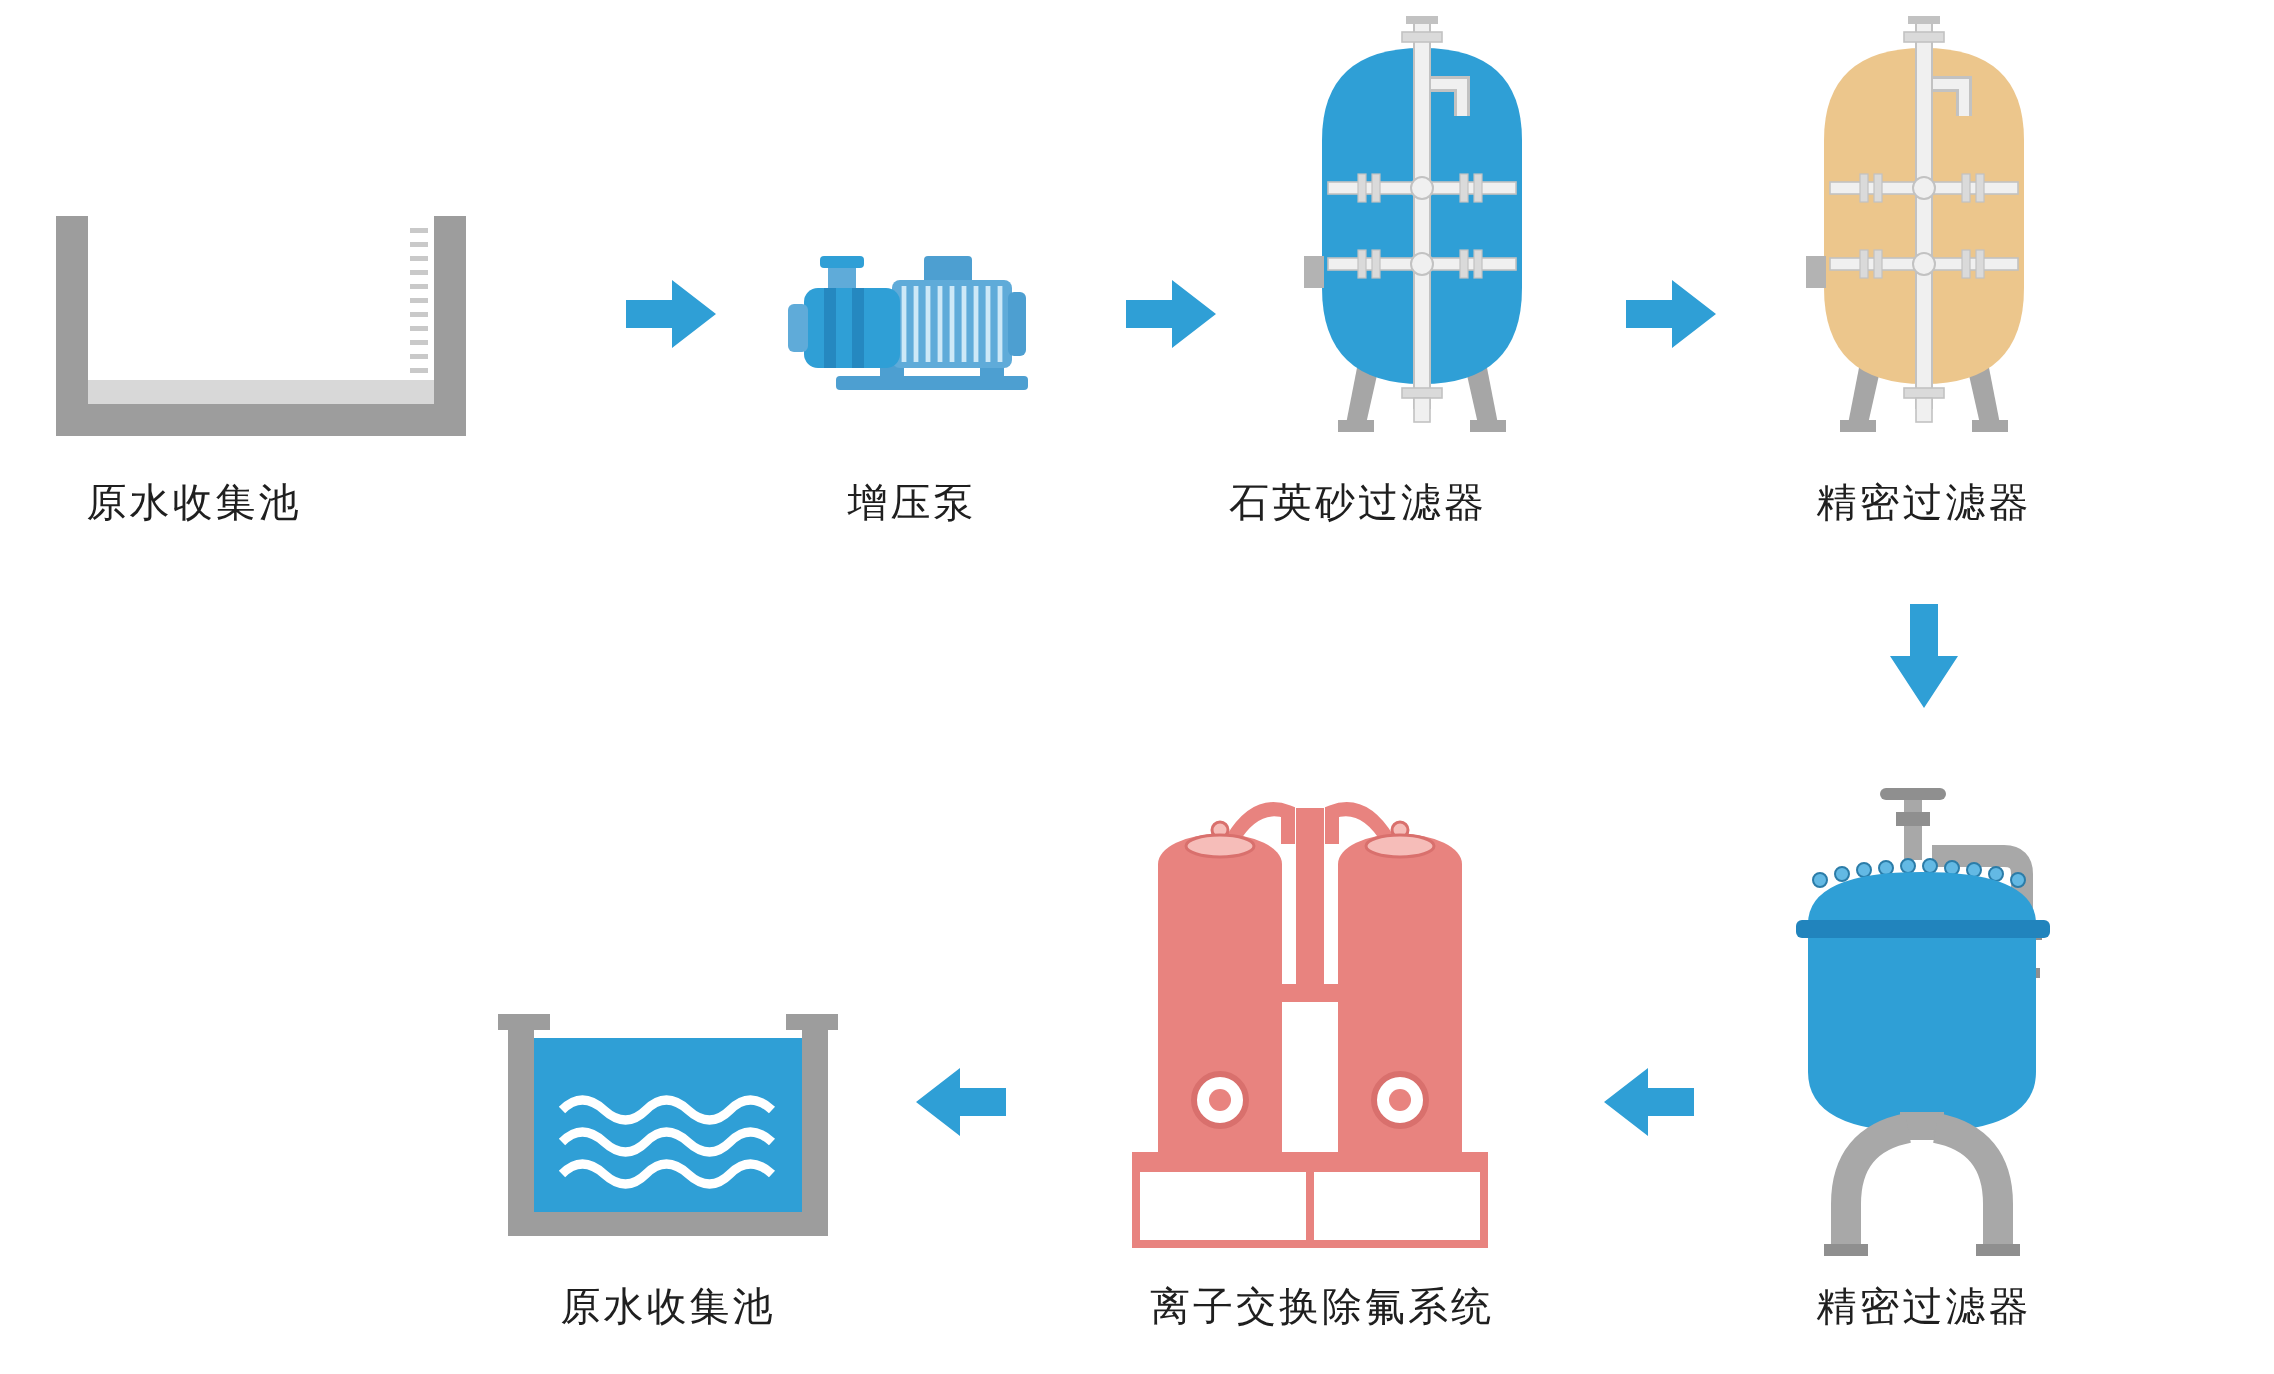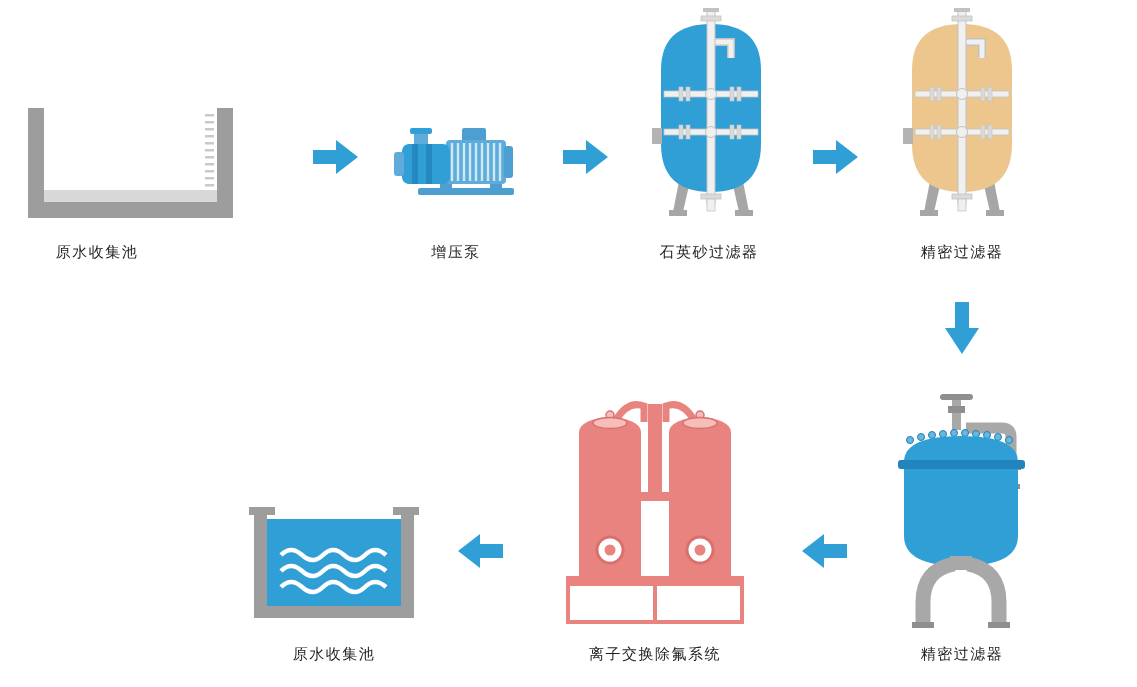--- a/index.html
+++ b/index.html
@@ -6,21 +6,21 @@
   .canvas{
     position:relative;
     width:1137px;height:687px;
     background:#ffffff;
     font-family:"Liberation Sans","DejaVu Sans",sans-serif;
     overflow:hidden;
   }
   .node,.arrow,.nlabel{position:absolute;}
   .nlabel{
     width:160px;text-align:center;
-    font-size:15px;line-height:20px;color:#1f1f1f;
+    font-size:20px;line-height:20px;color:#1f1f1f;
     letter-spacing:1.5px;font-weight:400;white-space:nowrap;
   }
   svg{display:block;}
 </style>
 </head>
 <body>
 
 <div class="canvas">
 
   <div class="node" style="left:28px;top:100px;">
@@ -250,19 +250,19 @@
       </svg>
   </div>
   <div class="arrow" style="left:458px;top:534px;">
     <svg width="45" height="34" viewBox="0 0 45 34">
         <path d="M45 10 h-23 v-10 l-22 17 l22 17 v-10 h23 Z" fill="#2f9fd6"></path>
       </svg>
   </div>
 
   <div class="nlabel" style="left:17px;top:242px;">原水收集池</div>
   <div class="nlabel" style="left:376px;top:242px;">增压泵</div>
-  <div class="nlabel" style="left:629px;top:242px;">石英砂过滤器</div>
+  <div class="nlabel" style="left:599px;top:242px;">石英砂过滤器</div>
   <div class="nlabel" style="left:882px;top:242px;">精密过滤器</div>
   <div class="nlabel" style="left:575px;top:644px;">离子交换除氟系统</div>
   <div class="nlabel" style="left:882px;top:644px;">精密过滤器</div>
   <div class="nlabel" style="left:254px;top:644px;">原水收集池</div>
 
 </div>
 
 </body></html>

